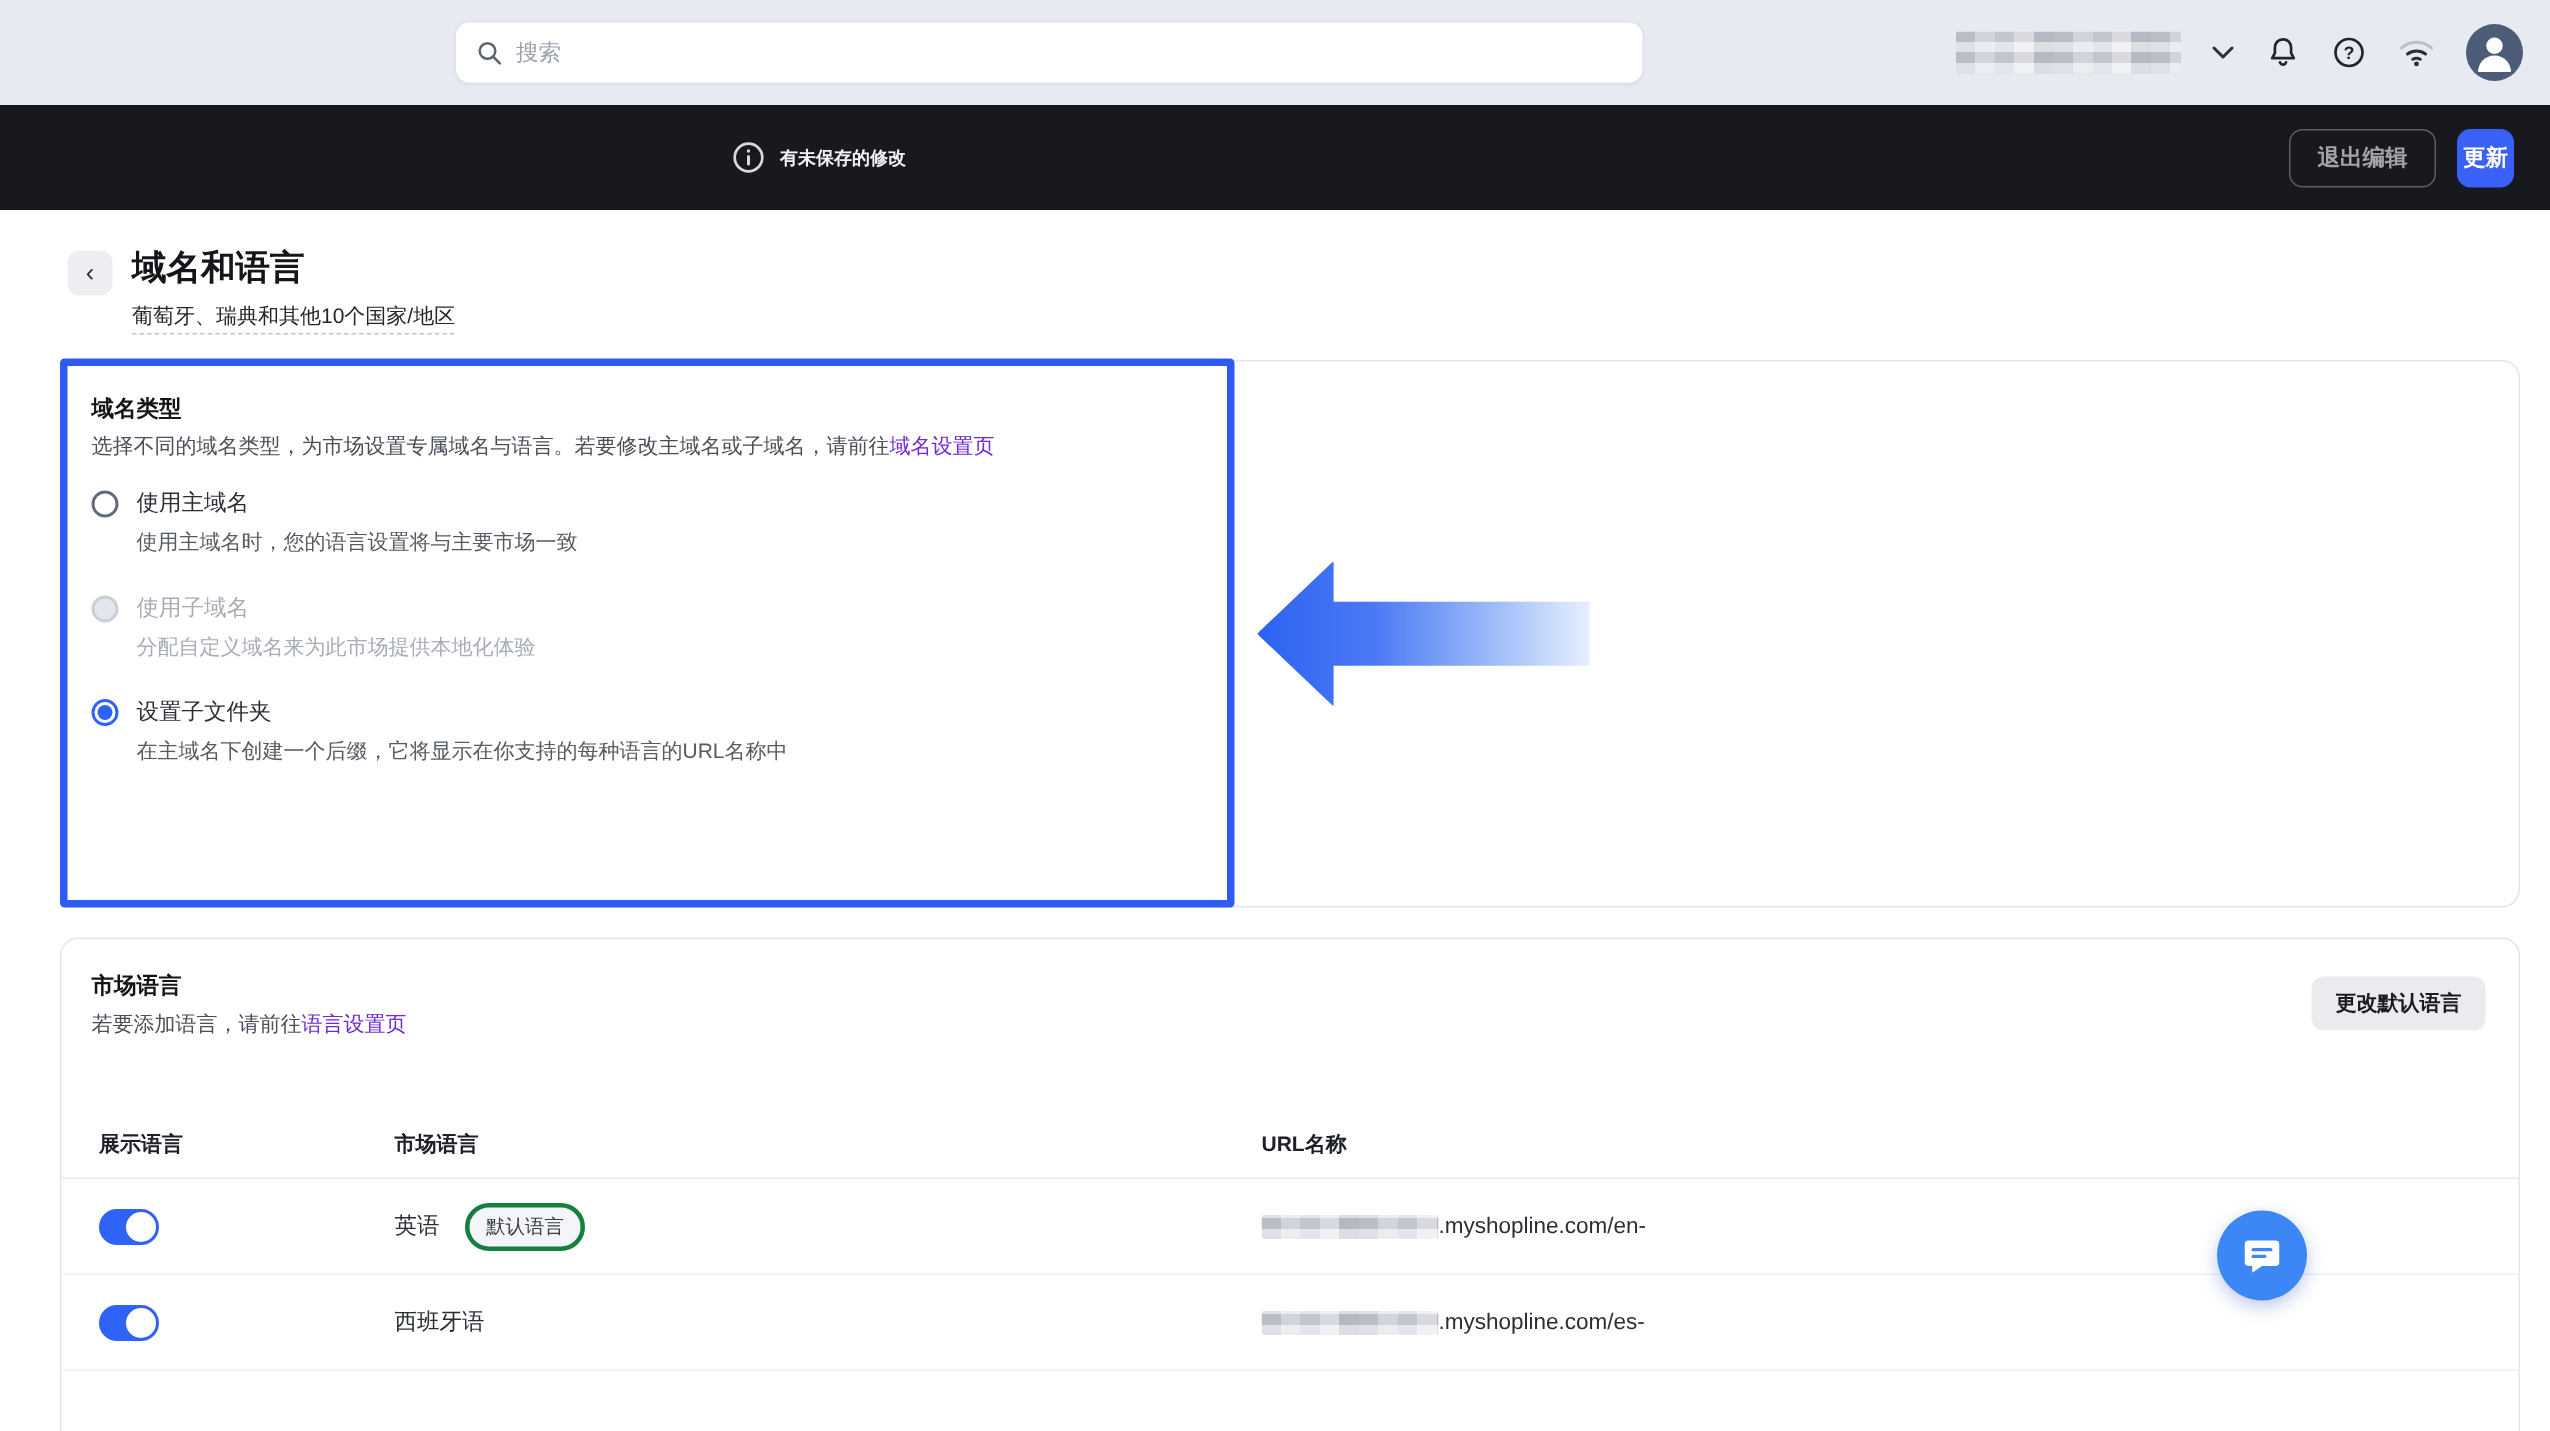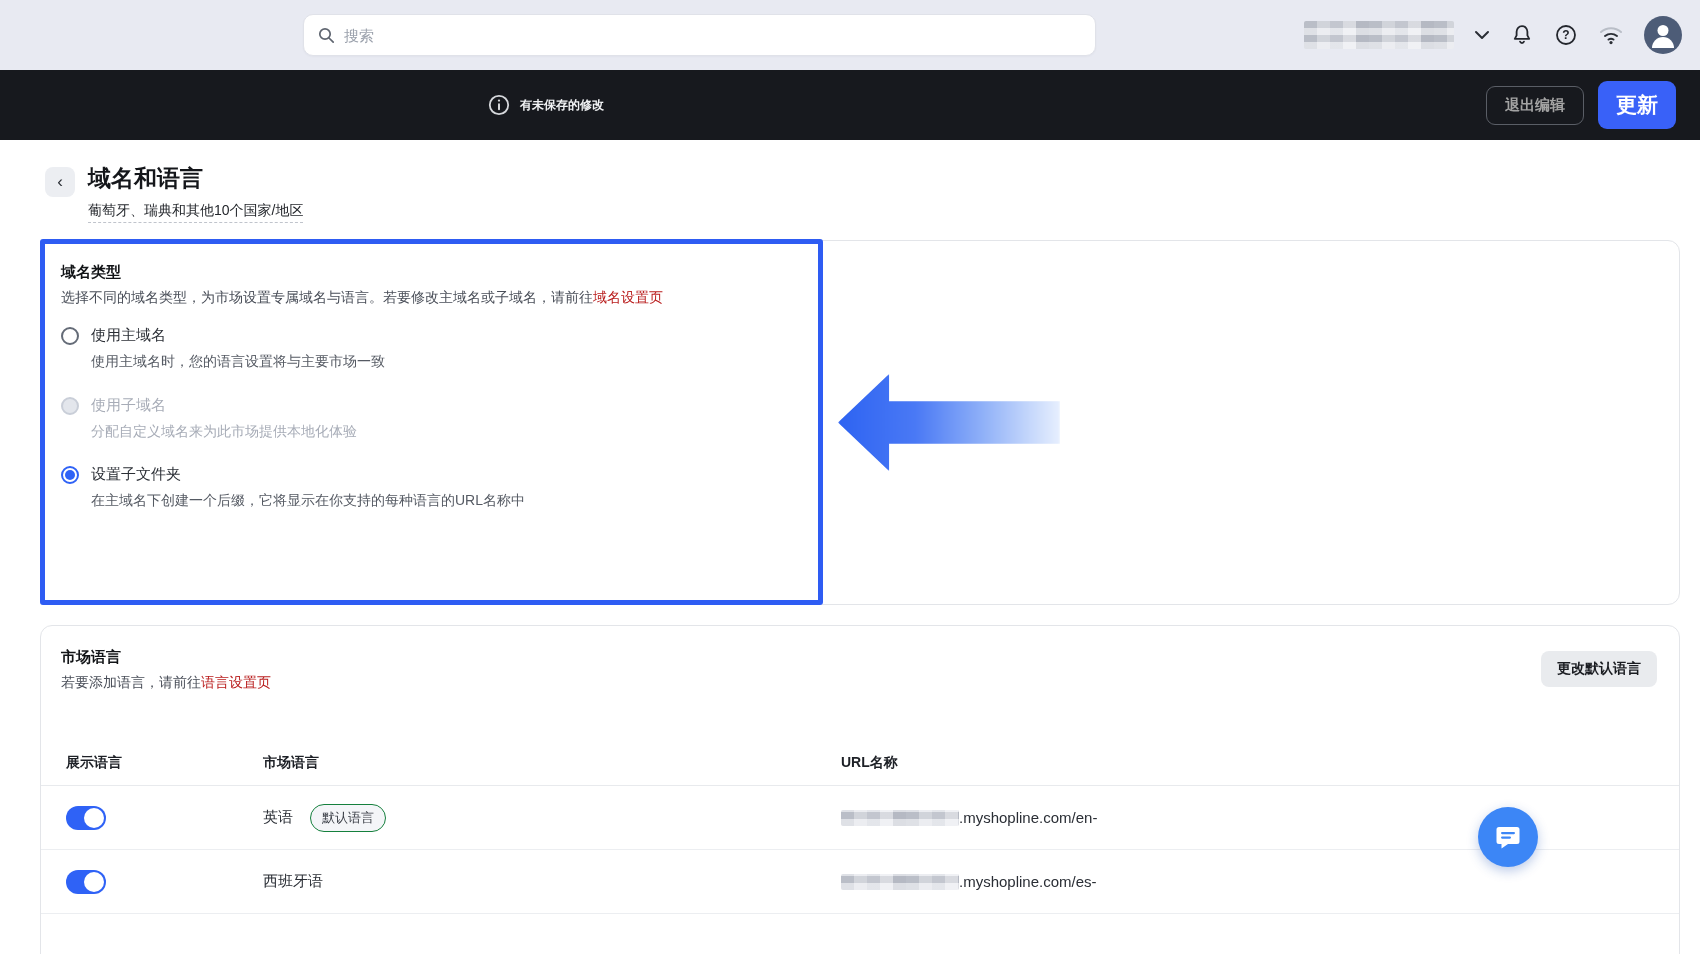--- a/index.html
+++ b/index.html
@@ -31,38 +31,38 @@
   
   .savebar { position:absolute; left:0; top:70px; width:1700px; height:70px; background:#17191e; }
   .save-message { position:absolute; left:488px; top:0; height:70px; display:flex; align-items:center; gap:10px; color:#f2f3f5; font-size:12px; font-weight:600; }
   .savebar-actions { position:absolute; right:24px; top:0; height:70px; display:flex; align-items:center; gap:14px; }
   .btn-exit {
     background:transparent; color:#a3a3a3; border:1px solid #5a5e66; border-radius:9px;
     font-size:15px; padding:9px 18px; font-family:inherit; cursor:pointer; font-weight:600;
   }
   .btn-update {
     background:#3961f8; color:#ffffff; border:none; border-radius:9px;
-    font-size:21px; padding:10px 18px; font-family:inherit; cursor:pointer; font-weight:600;
+    font-size:15px; padding:10px 4px; font-family:inherit; cursor:pointer; font-weight:600;
   }
   
   .back-btn { position:absolute; left:45px; top:167px; width:30px; height:30px; background:#eceef2; border-radius:8px;
     display:flex; align-items:center; justify-content:center; font-size:17px; color:#2a2e35; cursor:pointer; }
   .page-title { position:absolute; left:88px; top:163px; font-size:23px; font-weight:700; color:#14161a; }
   .page-subtitle { position:absolute; left:88px; top:202px; font-size:14px; color:#23262b;
     border-bottom:1px dashed #c0c4cc; padding-bottom:2px; }
   
   .card { position:absolute; left:40px; width:1640px; background:#ffffff; border:1px solid #e3e5e9; border-radius:12px; }
   .card-domain { top:240px; height:365px; }
   .card-lang { top:625px; height:345px; }
   .highlight-box { position:absolute; left:40px; top:239px; width:783px; height:366px;
     border:5px solid #2e5cf3; border-radius:3px; pointer-events:none; z-index:5; }
   .card h2 { font-size:15px; font-weight:700; color:#121417; }
   .sec-head { position:absolute; left:20px; top:22px; }
   .sec-desc { position:absolute; left:20px; top:48px; font-size:14px; color:#494e58; }
-  a.link { color:#b91c1c; text-decoration:none; cursor:pointer; }
+  a.link { color:#6d28d9; text-decoration:none; cursor:pointer; }
   
   .opt { position:absolute; left:20px; }
   .opt-row { display:flex; align-items:center; gap:12px; cursor:pointer; }
   .opt-label { font-size:15px; color:#2a2e35; }
   .opt-desc { margin:8px 0 0 30px; font-size:14px; color:#555a63; }
   .radio { width:18px; height:18px; border-radius:50%; border:2px solid #646b77; background:#fff; display:flex; align-items:center; justify-content:center; flex:0 0 auto; }
   .radio-disabled { border-color:#c9ced8; background:#e3e6ec; }
   .radio-selected { border-color:#2f62f6; }
   .radio-selected .dot { width:10px; height:10px; border-radius:50%; background:#2f62f6; }
   .opt-disabled .opt-label { color:#a7acb7; }
@@ -81,21 +81,21 @@
     filter:blur(1.2px);
   }
   
   .btn-change-default { position:absolute; right:22px; top:25px; background:#e9ebee; border:none; border-radius:8px;
     font-size:14px; color:#1a1c21; padding:9px 16px; font-family:inherit; cursor:pointer; font-weight:600; }
   .lang-table { position:absolute; left:0; top:115px; width:100%; }
   .trow { display:grid; grid-template-columns:197px 578px 1fr; align-items:center; padding:0 25px; }
   .thead { height:45px; border-bottom:1px solid #e8eaed; font-size:14px; font-weight:700; color:#1d2026; }
   .tdata { height:64px; border-bottom:1px solid #eceef1; font-size:15px; color:#2a2e35; }
   .lang-cell { display:flex; align-items:center; gap:17px; }
-  .badge { border:1px solid #15803d; background:#f4f5f8; color:#3a3e46; border-radius:999px; padding:4px 11px; font-size:13px; }
+  .badge { border:3px solid #15803d; background:#f4f5f8; color:#3a3e46; border-radius:999px; padding:4px 11px; font-size:13px; }
   .badge:empty { display:none; }
   .url-cell { display:flex; align-items:center; }
   .url-blur { width:118px; height:16px; }
   .toggle { width:40px; height:24px; border-radius:12px; background:#2f62f6; position:relative; cursor:pointer; }
   .toggle .knob { position:absolute; right:2px; top:2px; width:20px; height:20px; border-radius:50%; background:#fff; }
   
   .chat-fab { position:absolute; left:1478px; top:807px; width:60px; height:60px; border-radius:50%;
     background:#3c86f6; display:flex; align-items:center; justify-content:center; cursor:pointer;
     box-shadow:0 4px 12px rgba(30,80,180,.3); z-index:9; }
 </style>

